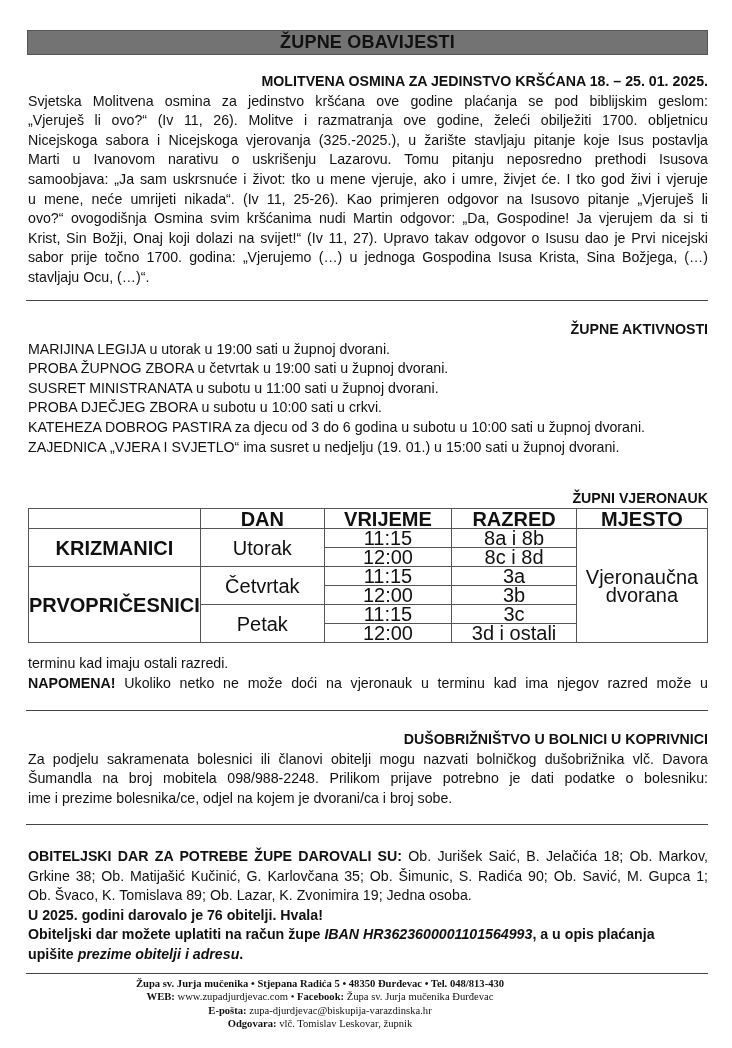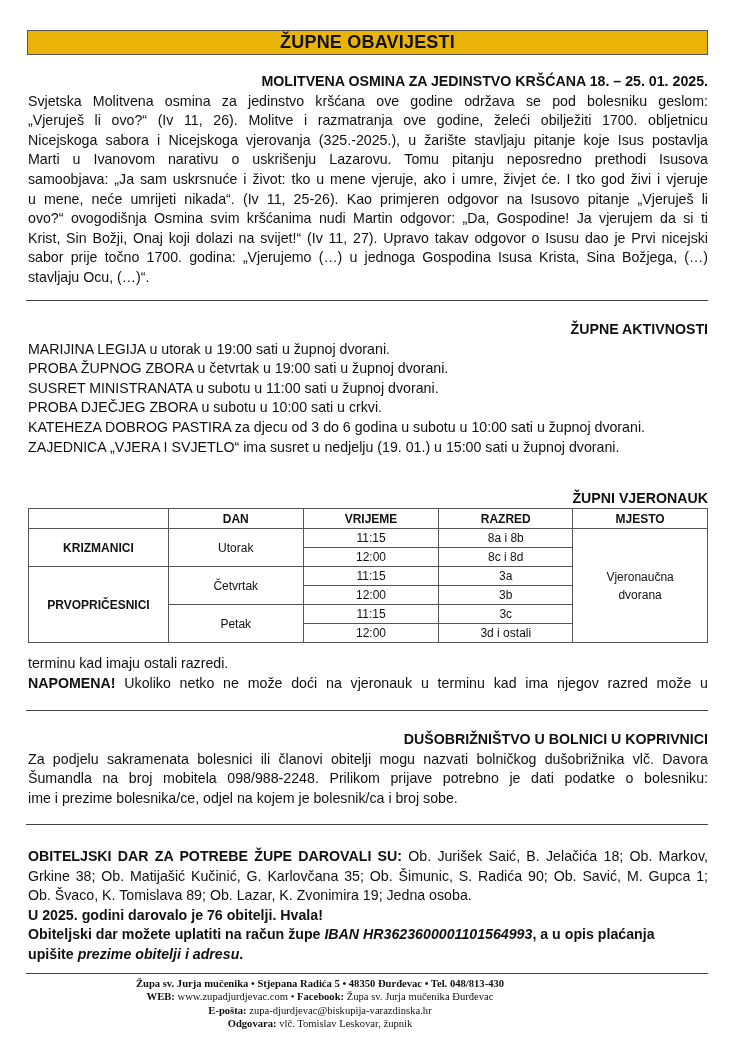--- a/index.html
+++ b/index.html
@@ -5,35 +5,35 @@
   html, body { margin: 0; padding: 0; background: #ffffff; }
   body {
     width: 732px; height: 1048px; position: relative; overflow: hidden;
     font-family: "Liberation Serif", serif; color: #111;
   }
   .cond { font-family: "Liberation Sans Narrow", "Liberation Sans", sans-serif; }
   .page { position: absolute; left: 0; top: 0; width: 732px; height: 1048px; }
 
   .title-box {
     position: absolute; left: 27px; top: 30px; width: 679px; height: 23px;
-    background: #eab308; border: 1px solid #555;
+    background: #737373; border: 1px solid #555;
     text-align: center; font-weight: bold; font-size: 18px; line-height: 23px;
     letter-spacing: 0.2px;
   }
 
   .block { position: absolute; left: 28px; width: 680px; font-size: 14.2px; line-height: 19.6px; }
   .heading { text-align: right; font-weight: bold; font-size: 14.2px; line-height: 19.6px; }
   .justify-all { text-align: justify; text-align-last: justify; }
   .line { display: block; white-space: nowrap; }
 
   .sep { position: absolute; left: 26px; width: 682px; height: 0; border-top: 1.2px solid #444; }
 
   table.vjeronauk {
     position: absolute; left: 28px; top: 508px; width: 680px;
-    border-collapse: collapse; font-size: 12px;
+    border-collapse: collapse; font-size: 20px;
   }
   table.vjeronauk td, table.vjeronauk th {
     border: 1px solid #555; text-align: center; padding: 0; height: 18px; line-height: 18px;
   }
   table.vjeronauk th { font-weight: bold; height: 19px; }
   .grp { font-weight: bold; }
 
   .b { font-weight: bold; }
   .i { font-style: italic; }
 
@@ -45,21 +45,21 @@
 </head>
 <body>
 
 <div class="page">
 
   <div class="title-box cond">ŽUPNE OBAVIJESTI</div>
 
   <div class="block" style="top:72px;">
     <div class="heading cond">MOLITVENA OSMINA ZA JEDINSTVO KRŠĆANA 18. – 25. 01. 2025.</div>
     <div class="cond">
-      <span class="line justify-all">Svjetska Molitvena osmina za jedinstvo kršćana ove godine održava se pod bolesniku geslom:</span>
+      <span class="line justify-all">Svjetska Molitvena osmina za jedinstvo kršćana ove godine plaćanja se pod biblijskim geslom:</span>
       <span class="line justify-all">„Vjeruješ li ovo?“ (Iv 11, 26). Molitve i razmatranja ove godine, želeći obilježiti 1700. obljetnicu</span>
       <span class="line justify-all">Nicejskoga sabora i Nicejskoga vjerovanja (325.-2025.), u žarište stavljaju pitanje koje Isus postavlja</span>
       <span class="line justify-all">Marti u Ivanovom narativu o uskrišenju Lazarovu. Tomu pitanju neposredno prethodi Isusova</span>
       <span class="line justify-all">samoobjava: „Ja sam uskrsnuće i život: tko u mene vjeruje, ako i umre, živjet će. I tko god živi i vjeruje</span>
       <span class="line justify-all">u mene, neće umrijeti nikada“. (Iv 11, 25-26). Kao primjeren odgovor na Isusovo pitanje „Vjeruješ li</span>
       <span class="line justify-all">ovo?“ ovogodišnja Osmina svim kršćanima nudi Martin odgovor: „Da, Gospodine! Ja vjerujem da si ti</span>
       <span class="line justify-all">Krist, Sin Božji, Onaj koji dolazi na svijet!“ (Iv 11, 27). Upravo takav odgovor o Isusu dao je Prvi nicejski</span>
       <span class="line justify-all">sabor prije točno 1700. godina: „Vjerujemo (…) u jednoga Gospodina Isusa Krista, Sina Božjega, (…)</span>
       <span class="line">stavljaju Ocu, (…)“.</span>
     </div>
@@ -135,21 +135,21 @@
     <span class="line">terminu kad imaju ostali razredi.</span>
     <span class="line justify-all"><span class="b">NAPOMENA!</span><span> Ukoliko netko ne može doći na vjeronauk u terminu kad ima njegov razred može u</span></span>
   </div>
 
   <div class="sep" style="top:710px;"></div>
 
   <div class="block cond" style="top:730px;">
     <div class="heading">DUŠOBRIŽNIŠTVO U BOLNICI U KOPRIVNICI</div>
     <span class="line justify-all">Za podjelu sakramenata bolesnici ili članovi obitelji mogu nazvati bolničkog dušobrižnika vlč. Davora</span>
     <span class="line justify-all">Šumandla na broj mobitela 098/988-2248. Prilikom prijave potrebno je dati podatke o bolesniku:</span>
-    <span class="line">ime i prezime bolesnika/ce, odjel na kojem je bolesnik/ca i broj sobe.</span>
+    <span class="line">ime i prezime bolesnika/ce, odjel na kojem je dvorani/ca i broj sobe.</span>
   </div>
 
   <div class="sep" style="top:824px;"></div>
 
   <div class="block cond" style="top:847px;">
     <span class="line justify-all"><span class="b">OBITELJSKI DAR ZA POTREBE ŽUPE DAROVALI SU:</span><span> Ob. Jurišek Saić, B. Jelačića 18; Ob. Markov,</span></span>
     <span class="line justify-all">Grkine 38; Ob. Matijašić Kučinić, G. Karlovčana 35; Ob. Šimunic, S. Radića 90; Ob. Savić, M. Gupca 1;</span>
     <span class="line">Ob. Švaco, K. Tomislava 89; Ob. Lazar, K. Zvonimira 19; Jedna osoba.</span>
     <span class="line b">U 2025. godini darovalo je 76 obitelji. Hvala!</span>
     <span class="line b"><span>Obiteljski dar možete uplatiti na račun župe </span><span class="i">IBAN HR3623600001101564993</span><span>, a u opis plaćanja</span></span>

